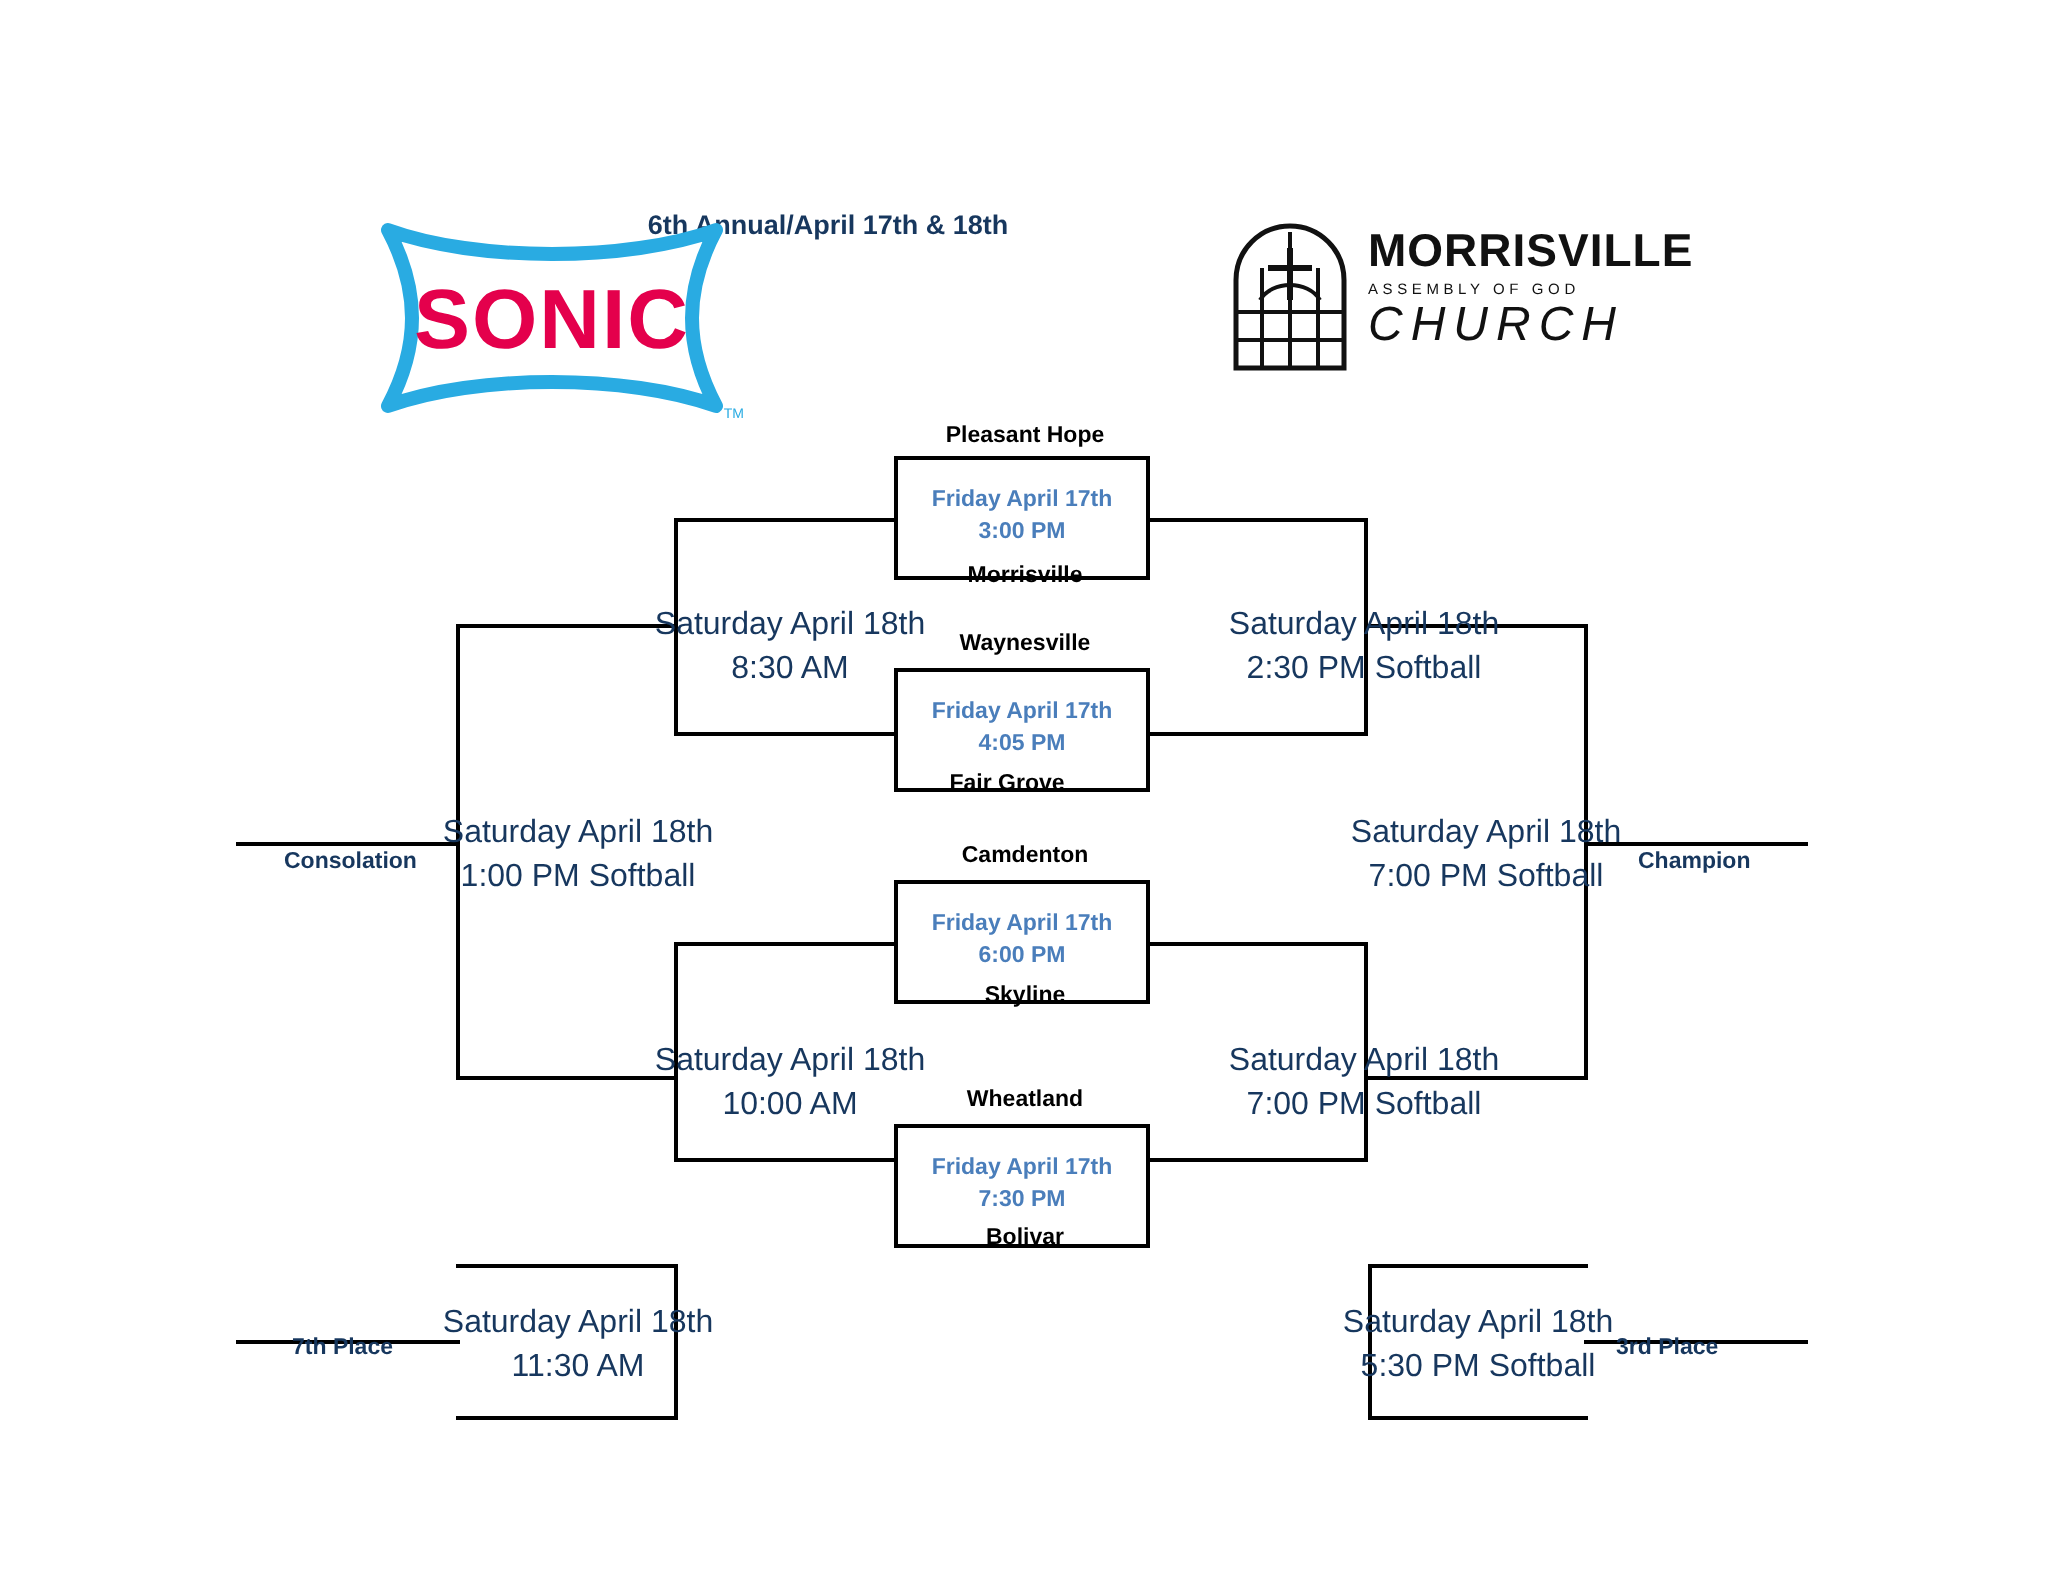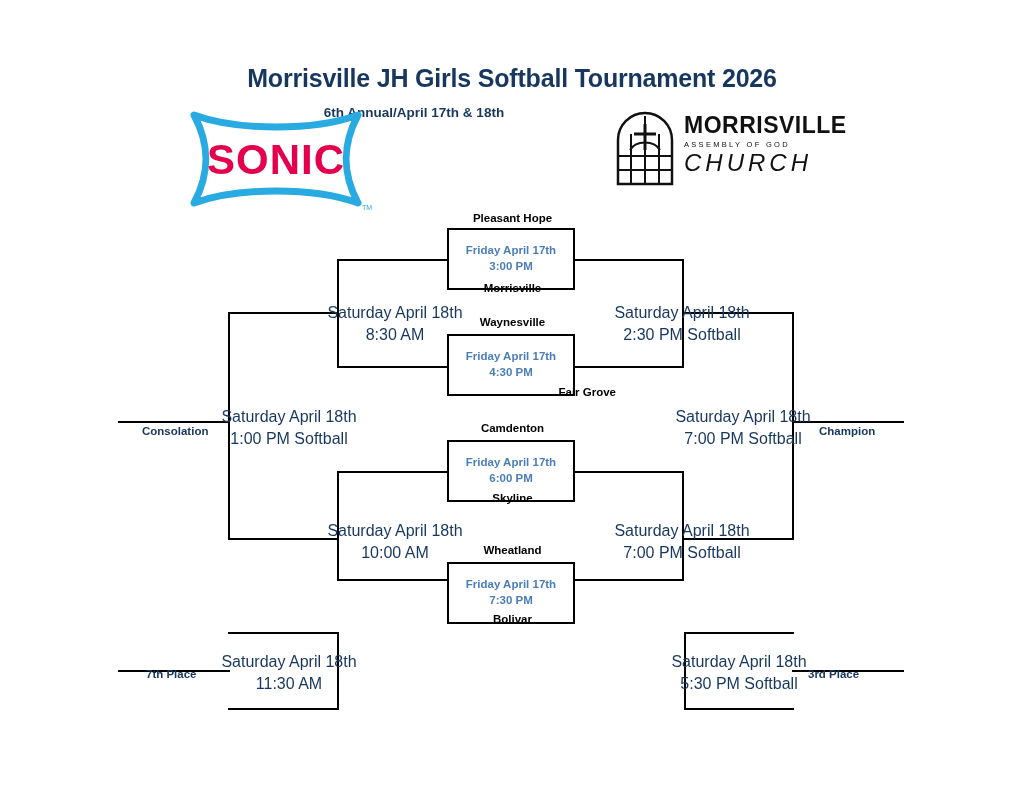--- a/index.html
+++ b/index.html
@@ -141,21 +141,20 @@
     font-weight: bold;
     color: #17375e;
     white-space: nowrap;
   }
 </style>
 </head>
 <body>
 
 <div class="stage">
 
-  <div class="title">Morrisville JH Girls Softball Tournament 2026</div>
   <div class="subtitle">6th Annual/April 17th &amp; 18th</div>
 
   <div class="sonic">
     <svg width="196" height="108" viewBox="0 0 196 108">
       <path d="M16 10 C 60 26, 136 26, 180 10 C 164 40, 164 68, 180 98 C 136 82, 60 82, 16 98 C 32 68, 32 40, 16 10 Z" fill="#ffffff" stroke="#29abe2" stroke-width="7" stroke-linejoin="round"></path>
       <text x="98" y="69" text-anchor="middle" font-family="Liberation Sans, sans-serif" font-size="42" font-weight="bold" fill="#e4004c" letter-spacing="1">SONIC</text>
     </svg>
     <div class="sonic-tm">TM</div>
   </div>
 
@@ -216,23 +215,23 @@
   <div class="teamlabel" style="left:410px; top:212px; width:205px;">Pleasant Hope</div>
   <div class="gamebox" style="left:447px; top:228px; width:128px; height:62px;">
     <div class="l1">Friday April 17th</div>
     <div class="l2">3:00 PM</div>
   </div>
   <div class="teamlabel" style="left:410px; top:282px; width:205px;">Morrisville</div>
 
   <div class="teamlabel" style="left:410px; top:316px; width:205px;">Waynesville</div>
   <div class="gamebox" style="left:447px; top:334px; width:128px; height:62px;">
     <div class="l1">Friday April 17th</div>
-    <div class="l2">4:30 PM</div>
-  </div>
-  <div class="teamlabel" style="left:411px; top:386px; width:205px;text-align:right;">Fair Grove</div>
+    <div class="l2">4:05 PM</div>
+  </div>
+  <div class="teamlabel" style="left:401px; top:386px; width:205px;">Fair Grove</div>
 
   <div class="teamlabel" style="left:410px; top:422px; width:205px;">Camdenton</div>
   <div class="gamebox" style="left:447px; top:440px; width:128px; height:62px;">
     <div class="l1">Friday April 17th</div>
     <div class="l2">6:00 PM</div>
   </div>
   <div class="teamlabel" style="left:410px; top:492px; width:205px;text-align:center;">Skyline</div>
 
   <div class="teamlabel" style="left:410px; top:544px; width:205px;">Wheatland</div>
   <div class="gamebox" style="left:447px; top:562px; width:128px; height:62px;">

